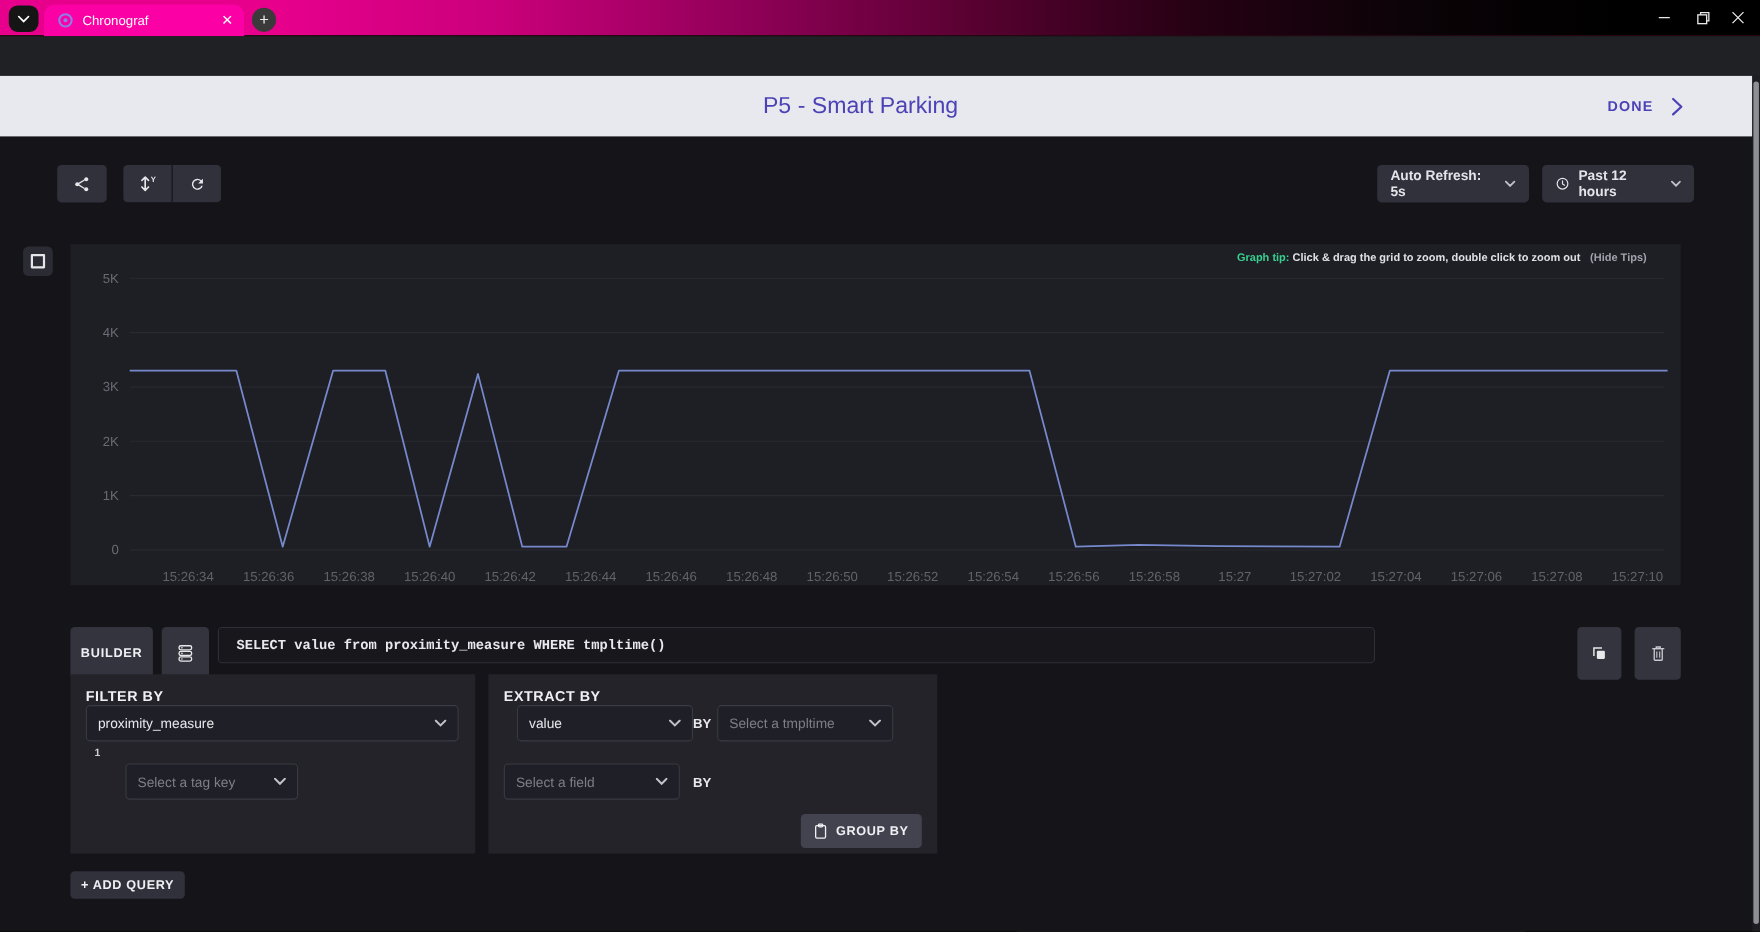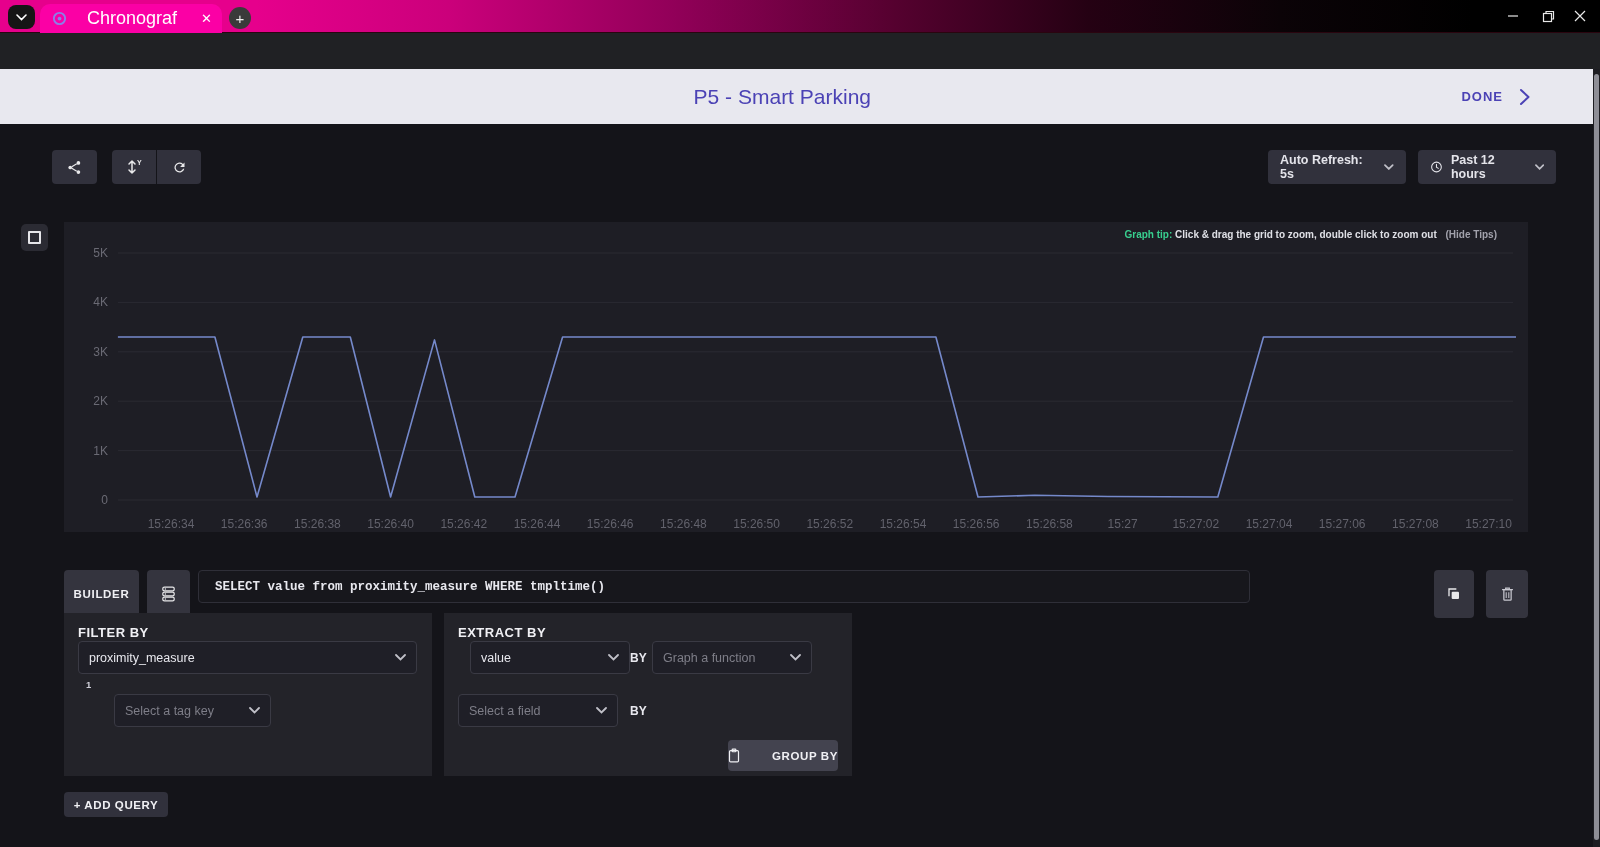--- a/index.html
+++ b/index.html
@@ -5,21 +5,21 @@
   * { margin:0; padding:0; box-sizing:border-box; }
   html,body { width:1600px; height:847px; background:#000; font-family:"Liberation Sans", sans-serif; overflow:hidden; }
   .screen { position:relative; width:1600px; height:847px; overflow:hidden; background:#141419; }
 
   
   .titlebar { position:absolute; left:0; top:0; width:1600px; height:33px;
     background:linear-gradient(90deg,#e6008c 0%,#e6008c 16%,#cb007b 28%,#920059 42%,#55012f 56%,#250113 68%,#0b0307 80%,#000 92%);
     border-bottom:1px solid #2a050f; }
   .tab-search { position:absolute; left:8px; top:5px; width:27px; height:24px; background:#151515; border-radius:8px; display:flex; align-items:center; justify-content:center; }
   .tab { position:absolute; left:40px; top:4px; width:182px; height:29px; background:#fb00a5; border-radius:10px 10px 0 0; display:flex; align-items:center; padding:0 10px 0 12px; }
-  .tab-title { color:#fff; font-size:18px; margin-left:20px; flex:1; white-space:nowrap; overflow:hidden; }
+  .tab-title { color:#fff; font-size:12px; margin-left:8px; flex:1; white-space:nowrap; overflow:hidden; }
   .tab-close { color:#fff; font-size:13px; line-height:1; cursor:default; }
   .newtab { position:absolute; left:229px; top:7px; width:22px; height:22px; border-radius:50%; background:#3a3a3a; color:#eee; font-size:15px; display:flex; align-items:center; justify-content:center; }
   .win-ctl { position:absolute; top:0; width:40px; height:32px; display:flex; align-items:center; justify-content:center; color:#e8e8e8; }
 
   
   .btoolbar { position:absolute; left:0; top:33px; width:1600px; height:36px; background:#202124; }
   .navbtn { position:absolute; top:41px; width:26px; height:26px; display:flex; align-items:center; justify-content:center; }
   .urlbar { position:absolute; left:100px; top:37px; width:1335px; height:28px; background:#2e2e33; border-radius:14px; display:flex; align-items:center; padding:0 12px 0 4px; }
   .sec-chip { height:22px; background:#3d3e42; border-radius:11px; display:flex; align-items:center; gap:5px; padding:0 10px 0 8px; color:#e8eaed; font-size:11.5px; font-weight:bold; }
   .url-text { margin-left:10px; font-size:13px; color:#9aa0a6; white-space:nowrap; }
@@ -31,21 +31,21 @@
   
   .pheader { position:absolute; left:0; top:69px; width:1593px; height:55px; background:#e8e8ef; }
   .ptitle { position:absolute; left:50%; top:50%; transform:translate(-58%,-50%); font-size:21px; color:#4b42b5; }
   .done-wrap { position:absolute; right:62px; top:0; height:100%; display:flex; align-items:center; gap:16px; }
   .done-label { color:#4b42b5; font-size:13px; font-weight:bold; letter-spacing:1px; }
 
   .icon-btn { position:absolute; background:#31313c; border-radius:4px; display:flex; align-items:center; justify-content:center; }
   .btn-group { position:absolute; left:112px; top:150px; width:89px; height:34px; border-radius:4px; overflow:hidden; display:flex; gap:1px; background:#141419; }
   .btn-group .cell { flex:1; background:#31313c; display:flex; align-items:center; justify-content:center; }
 
-  .ctl-btn { position:absolute; top:150px; height:34px; background:#31313c; border-radius:4px; display:flex; align-items:center; justify-content:center; gap:8px; color:#e4e4ea; font-size:12.5px; font-weight:bold; padding:0 12px;margin-left:16px; }
+  .ctl-btn { position:absolute; top:150px; height:34px; background:#31313c; border-radius:4px; display:flex; align-items:center; justify-content:center; gap:8px; color:#e4e4ea; font-size:12.5px; font-weight:bold; padding:0 12px; }
 
   .cell-btn { position:absolute; left:21px; top:224px; width:27px; height:27px; background:#2b2b33; border-radius:5px; display:flex; align-items:center; justify-content:center; }
   .cell-btn .sq { width:13px; height:13px; border:2px solid #e6e6ea; border-radius:1px; }
 
   .graph-panel { position:absolute; left:64px; top:222px; width:1464px; height:310px; background:#1e1e25; }
   .tip { position:absolute; right:31px; top:7px; font-size:10px; font-weight:bold; color:#dfe0e6; white-space:nowrap; }
   .tip .g { color:#38cf8f; }
   .tip .h { color:#a2a2ac; margin-left:6px; }
   #chart-svg { position:absolute; left:0; top:0; }
   .gridline { stroke:#2a2a32; stroke-width:1; }
@@ -63,21 +63,21 @@
   .filter-panel { left:64px; width:368px; }
   .extract-panel { left:444px; width:408px; }
   .panel-title { position:absolute; left:14px; top:12px; font-size:13px; font-weight:bold; letter-spacing:0.5px; color:#f0f0f4; }
 
   .dd { position:absolute; height:33px; background:#1f1f27; border:1px solid #3a3a44; border-radius:4px; display:flex; align-items:center; justify-content:space-between; padding:0 10px; font-size:12.5px; }
   .dd .val { color:#e8e8ee; }
   .dd .ph { color:#7e7e88; }
   .by-label { position:absolute; font-size:12px; font-weight:bold; color:#e8e8ee; }
   .badge-1 { position:absolute; left:22px; top:66px; font-size:9.5px; font-weight:bold; color:#cfcfd8; }
 
-  .groupby-btn { position:absolute; left:284px; top:127px; width:110px; height:31px; background:#43434f; border-radius:4px; display:flex; align-items:center; justify-content:space-between; gap:8px; color:#f0f0f4; font-size:11.5px; font-weight:bold; letter-spacing:0.6px; }
+  .groupby-btn { position:absolute; left:284px; top:127px; width:110px; height:31px; background:#43434f; border-radius:4px; display:flex; align-items:center; justify-content:center; gap:8px; color:#f0f0f4; font-size:11.5px; font-weight:bold; letter-spacing:0.6px; }
 
   .add-query { position:absolute; left:64px; top:792px; width:104px; height:25px; background:#31313c; border-radius:4px; display:flex; align-items:center; justify-content:center; color:#f0f0f4; font-size:11.5px; font-weight:bold; letter-spacing:0.6px; }
 
   .scrollbar { position:absolute; left:1593px; top:69px; width:7px; height:778px; background:#1d1d22; }
   .scroll-thumb { position:absolute; left:1px; top:5px; width:5px; height:766px; background:#8e8e96; border-radius:3px; }
 
   svg { display:block; }
 </style>
 </head>
 <body>
@@ -311,21 +311,21 @@
   <div class="panel extract-panel">
     <div class="panel-title">EXTRACT BY</div>
     <div class="dd" style="left:26px; top:28px; width:160px;">
       <span class="val">value</span>
       <svg width="11" height="7" viewBox="0 0 11 7">
           <polyline points="1,1 5.5,5.5 10,1" fill="none" stroke="#c0c0c8" stroke-width="1.8" stroke-linecap="round"></polyline>
         </svg>
     </div>
     <span class="by-label" style="left:186px; top:38px;">BY</span>
     <div class="dd" style="left:208px; top:28px; width:160px;">
-      <span class="ph">Graph a function</span>
+      <span class="ph">Select a tmpltime</span>
       <svg width="11" height="7" viewBox="0 0 11 7">
           <polyline points="1,1 5.5,5.5 10,1" fill="none" stroke="#c0c0c8" stroke-width="1.8" stroke-linecap="round"></polyline>
         </svg>
     </div>
     <div class="dd" style="left:14px; top:81px; width:160px;">
       <span class="ph">Select a field</span>
       <svg width="11" height="7" viewBox="0 0 11 7">
           <polyline points="1,1 5.5,5.5 10,1" fill="none" stroke="#c0c0c8" stroke-width="1.8" stroke-linecap="round"></polyline>
         </svg>
     </div>

